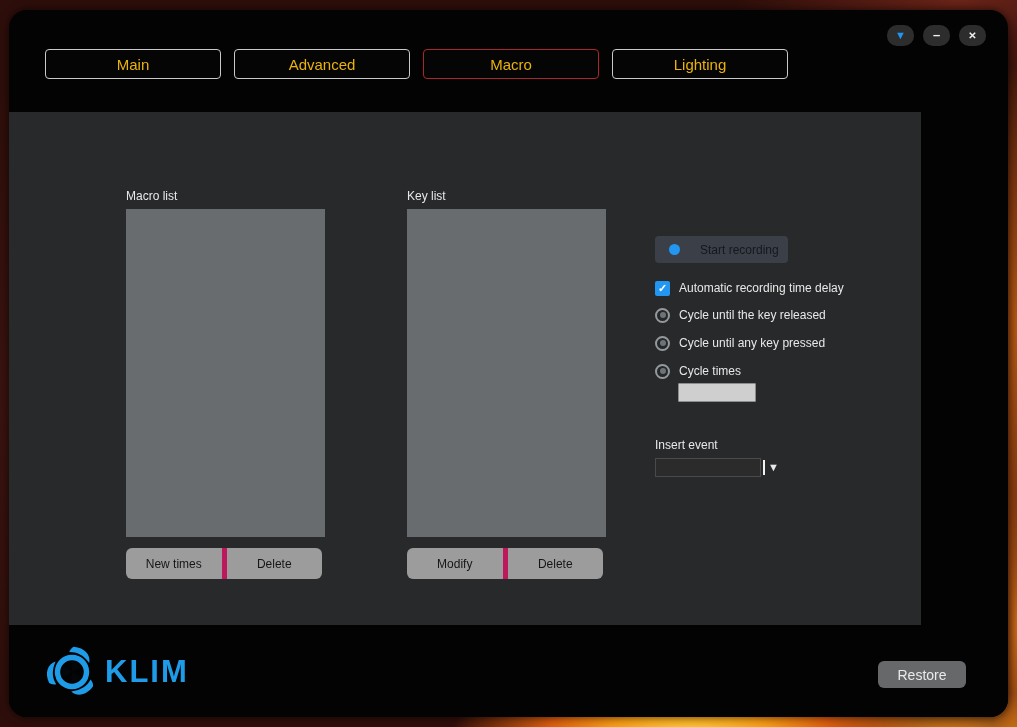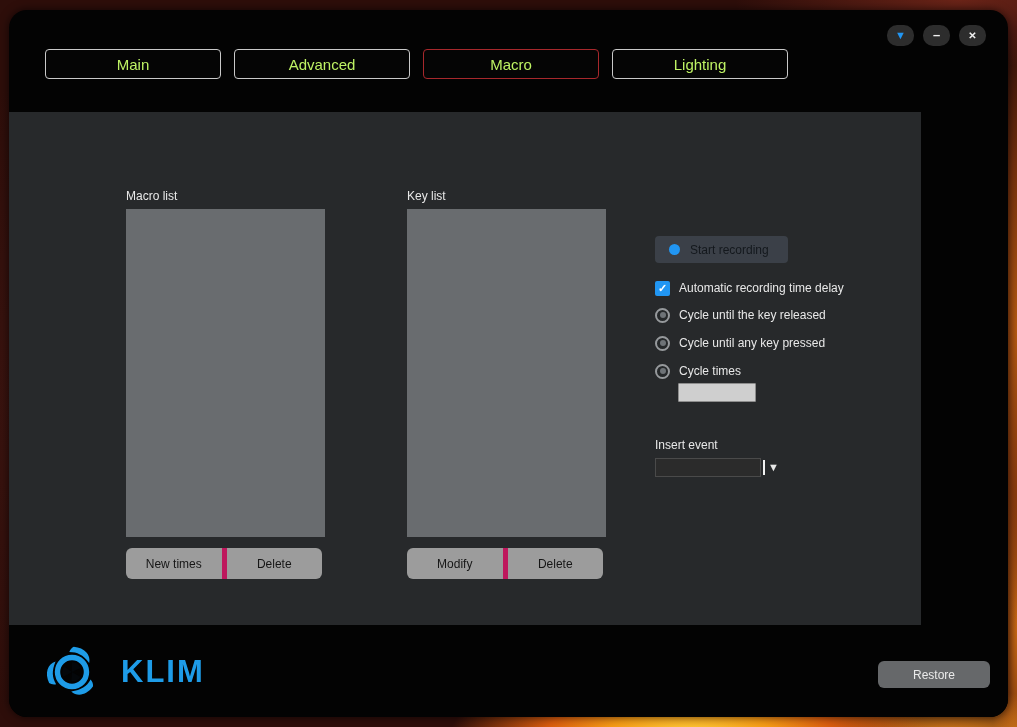--- a/index.html
+++ b/index.html
@@ -31,21 +31,21 @@
     display:flex; align-items:center; justify-content:center;
     font-size:11px; line-height:1; padding:0;
   }
   .wc .tri { color:#2196f3; font-size:11px; }
   .wc .minus { font-weight:bold; font-size:13px; margin-top:-2px; }
   .wc .xg { font-size:10px; font-weight:bold; }
 
   
   .tabbar { position:absolute; left:36px; top:39px; display:flex; gap:13px; }
   .tab {
-    width:176px; height:30px; background:#050505; color:#bef264;
+    width:176px; height:30px; background:#050505; color:#eab308;
     border:1px solid #c9c9c9; border-radius:4px;
     font-size:15px; font-family:inherit; cursor:pointer;
   }
   .tab.active { border-color:#a7282c; }
 
   
   .content { position:absolute; left:0; top:102px; width:912px; height:513px; background:#27292b; }
 
   .panel-label { position:absolute; color:#e8e8e8; font-size:12px; }
   .lbl-macro { left:117px; top:77px; }
@@ -62,21 +62,21 @@
   .bp-key   { left:398px; }
   .btn-pair button {
     flex:1; border:none; background:#9c9c9c; color:#161616;
     font-size:12px; font-family:inherit; cursor:pointer;
   }
   .btn-pair button + button { border-left:5px solid #be185d; }
 
   .start-rec {
     position:absolute; left:646px; top:124px; width:133px; height:27px;
     background:#3b4048; border:none; border-radius:4px; cursor:pointer;
-    display:flex; align-items:center; gap:10px; padding:0 0 0 14px;
+    display:flex; align-items:center; gap:20px; padding:0 0 0 14px;
     color:#14181d; font-size:12px; font-family:inherit;
   }
   .rec-dot { width:11px; height:11px; border-radius:50%; background:#2196f3; }
 
   .check-row, .radio-row { position:absolute; left:646px; display:flex; align-items:center; gap:9px; height:16px; }
   .check-row { top:168px; }
   .rr0 { top:195px; } .rr1 { top:223px; } .rr2 { top:251px; }
   .row-label { color:#e8e8e8; font-size:12px; white-space:nowrap; }
 
   .checkbox {
@@ -103,25 +103,25 @@
   .dd-value {
     width:106px; height:19px; background:#2b2b2b; border:1px solid #4a4a4a;
     color:#ddd; font-size:11px; padding:0 4px; line-height:17px;
   }
   .dd-bar { width:2px; height:15px; background:#f2f2f2; margin-left:2px; }
   .dd-arrow { color:#e8e8e8; font-size:11px; margin-left:3px; line-height:1; }
 
   
   .footer { position:absolute; left:0; top:615px; width:999px; height:92px; background:#030303; }
   .brand { position:absolute; left:34px; top:18px; display:flex; align-items:center; }
-  .brand-text { color:#1e9ce8; font-size:31px; font-weight:bold; letter-spacing:2px; margin-left:20px; }
+  .brand-text { color:#1e9ce8; font-size:31px; font-weight:bold; letter-spacing:2px; margin-left:4px; }
   .restore {
-    position:absolute; left:869px; top:36px; width:112px; height:27px;
+    position:absolute; left:869px; top:36px; width:88px; height:27px;
     background:#66686a; border:none; border-radius:6px; color:#eaeaea;
-    font-size:12px; font-family:inherit; cursor:pointer;
+    font-size:14px; font-family:inherit; cursor:pointer;
   }
 </style>
 </head>
 <body>
 
 <div class="window">
 
   <div class="win-controls">
     <button class="wc">
         <span class="tri">▼</span>

